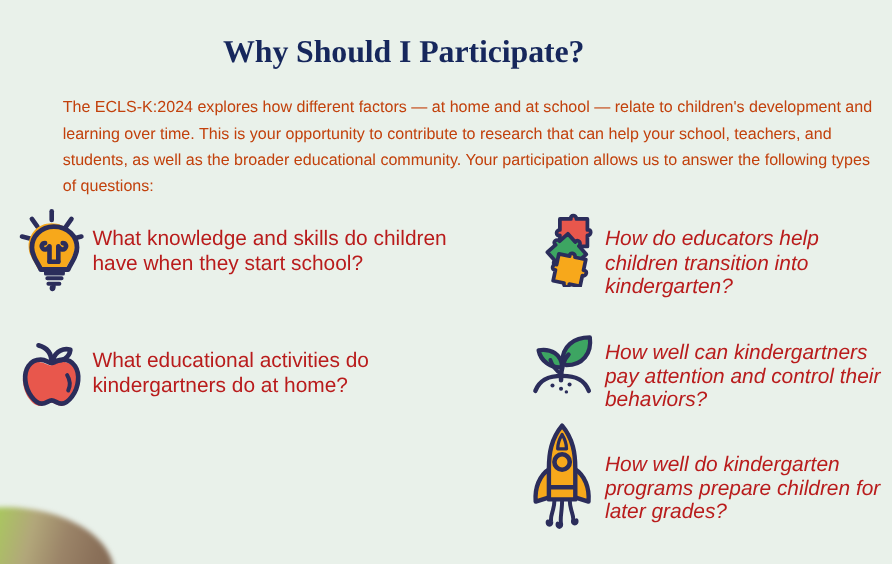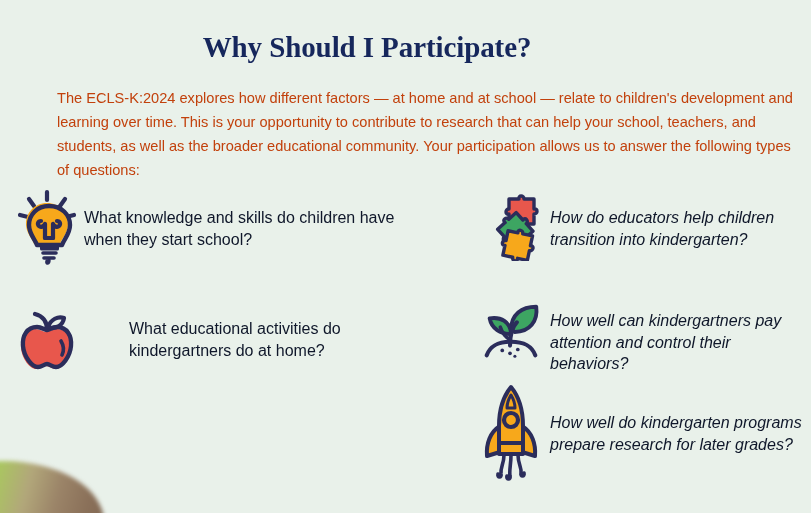--- a/index.html
+++ b/index.html
@@ -75,30 +75,30 @@
   }
   .qicon {
     flex: 0 0 auto;
     width: 66px;
     height: 82px;
     display: flex;
     align-items: center;
     justify-content: center;
   }
   .qtext {
-    font-size: 16px;
+    font-size: 19px;
     line-height: 21.5px;
-    color: #0f172a;
+    color: #b91c1c;
     padding-top: 21px;
     padding-left: 4px;
   }
 
   
   .li-0 { position: absolute; top: 0px;   left: 0; }
-  .li-1 { position: absolute; top: 111px; left: 0; gap: 45px; }
+  .li-1 { position: absolute; top: 111px; left: 0; }
   .ri-0 { position: absolute; top: 0px;   left: 0; }
   .ri-1 { position: absolute; top: 103px; left: 0; align-items: center; }
   .ri-2 { position: absolute; top: 205px; left: 0; }
 
   .ri-0 .qtext, .ri-1 .qtext, .ri-2 .qtext { padding-left: 6px; font-style: italic; }
 
   
   .photo-blob {
     position: absolute;
     left: -96px;
@@ -232,21 +232,21 @@
 
             <circle cx="33" cy="38" r="7" fill="none" stroke="#2b2d5b" stroke-width="4.2"></circle>
 
             <line x1="21" y1="61" x2="45" y2="61" stroke="#2b2d5b" stroke-width="4"></line>
 
             <path d="M26 73 C26 82 22 86 23 92 C24 96 19 96 20 92" fill="none" stroke="#2b2d5b" stroke-width="3.6" stroke-linecap="round"></path>
             <path d="M33 73 C33 83 31 88 32 94 C33 98 28 98 29 94" fill="none" stroke="#2b2d5b" stroke-width="3.6" stroke-linecap="round"></path>
             <path d="M40 73 C40 82 44 86 43 91 C42 95 47 95 46 91" fill="none" stroke="#2b2d5b" stroke-width="3.6" stroke-linecap="round"></path>
           </svg>
         </div>
-        <div class="qtext">How well do kindergarten programs prepare research for later grades?</div>
+        <div class="qtext">How well do kindergarten programs prepare children for later grades?</div>
       </div>
 
     </div>
   </div>
 
   <div class="photo-blob"></div>
 
 </div>
 
 </body></html>

